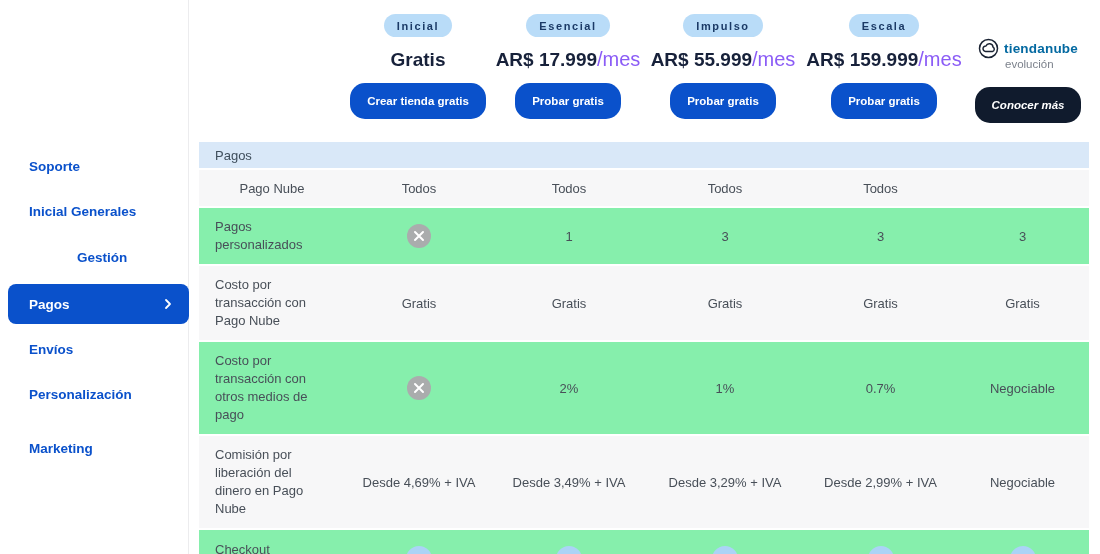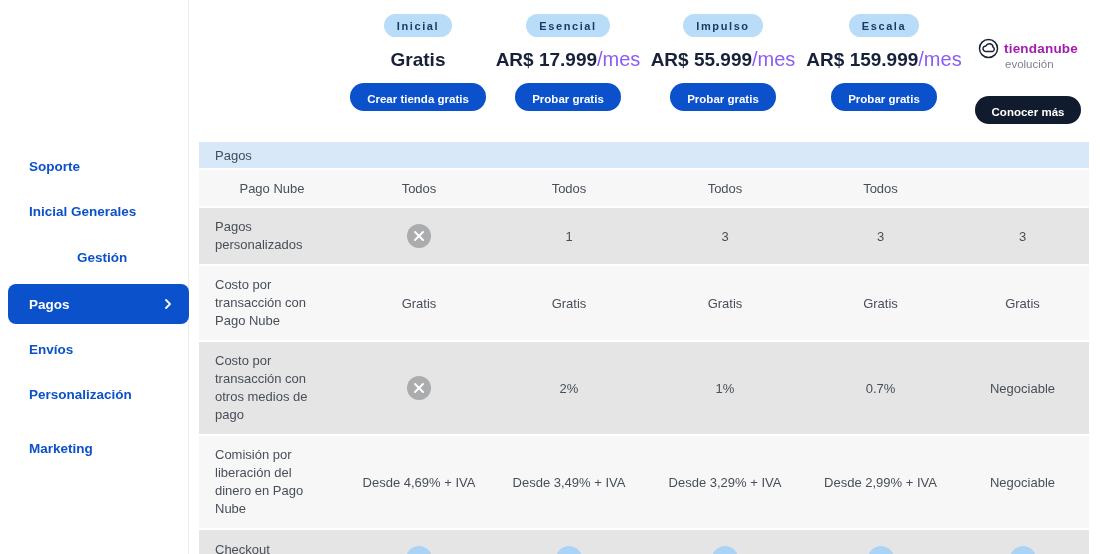--- a/index.html
+++ b/index.html
@@ -44,43 +44,43 @@
   .plan-col:nth-of-type(5){ left:941px; }
   .plan-badge {
     background:var(--badge-bg,#b9dcf8); color:#1b3a66; font-size:11px;
     font-weight:700; letter-spacing:1.6px; padding:6px 13px 5px;
     border-radius:13px; line-height:12px;
   }
   .plan-price { margin-top:10px; font-size:19px; font-weight:700; color:#17213a;
     white-space:nowrap; line-height:24px; }
   .plan-price .suffix { font-size:20px; font-weight:400; color:#8b5cf6; }
   .cta {
-    margin-top:11px; height:28px; padding:10px 17px; border:none; cursor:pointer;
+    margin-top:11px; height:36px; padding:10px 17px; border:none; cursor:pointer;
     border-radius:15px; background:var(--accent,#0a51cb); color:#fff;
     font-family:"Liberation Sans", sans-serif; font-size:11.5px; font-weight:700;
     white-space:nowrap;
     text-align:right;
   }
   .cta.dark { background:var(--dark-btn,#101b2d); }
   .plan-col.evo { padding-top:24px; }
   .evo .logo-row { display:flex; align-items:center; gap:5px; }
-  .evo .logo-title { font-size:13.5px; font-weight:700; color:#a21caf; letter-spacing:.2px; }
+  .evo .logo-title { font-size:13.5px; font-weight:700; color:#0369a1; letter-spacing:.2px; }
   .evo .logo-sub { font-size:11.5px; color:#7c828c; margin-left:27px; margin-top:-1px; }
-  .evo .cta { margin-top:26px; }
+  .evo .cta { margin-top:17px;font-style:italic; }
 
   
   #feature-table { position:absolute; left:199px; top:142px; width:890px; }
   .section-header {
     background:var(--section-bg,#d9e8f8); height:28px; display:flex;
     align-items:center; padding-left:16px; font-size:13px; color:#3f4e5c;
     border-bottom:2px solid #fff;
   }
   .t-row {
     display:grid; grid-template-columns:146px 148px 152px 160px 151px 133px;
-    align-items:center; border-bottom:2px solid #fff; background:#e5e5e5;
+    align-items:center; border-bottom:2px solid #fff; background:#86efac;
   }
   .t-row.shaded { background:var(--row-bg,#f7f7f8); }
   .t-row .cell { text-align:left; font-size:13px; color:#484f58;
     display:flex; align-items:center; justify-content:center; }
   .t-row .label-cell {
     text-align:left; justify-content:flex-start; padding:10px 26px 10px 16px;
     line-height:18px; max-width:146px;
   }
   .t-row:nth-of-type(2){ min-height:38px; }
   .t-row:nth-of-type(3){ min-height:52px; }

